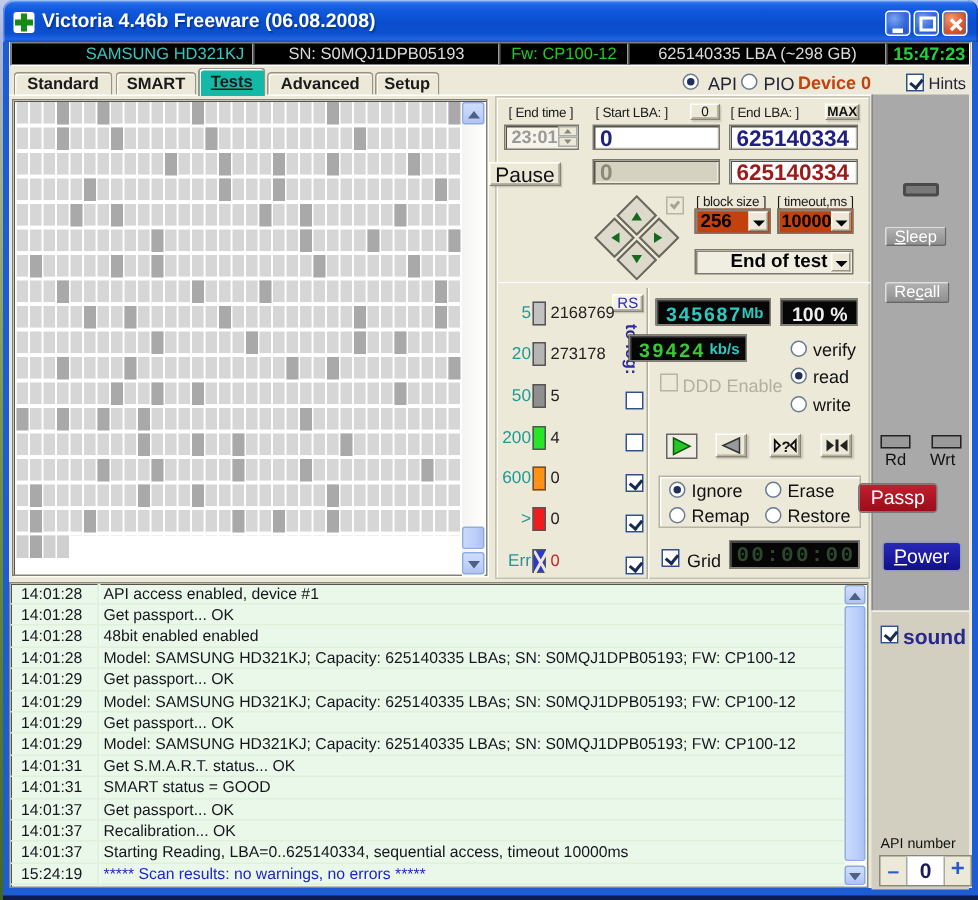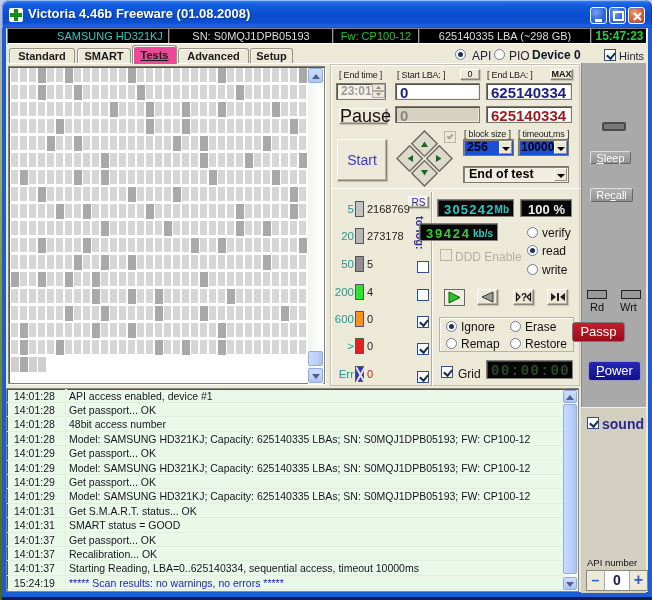--- a/index.html
+++ b/index.html
@@ -30,21 +30,21 @@
 #ibar { position:absolute; left:1px; top:0px; width:640px; height:16px; background:#000;
   border:1px solid #808080; border-bottom-color:#fff; border-right-color:#fff; }
 #ibar .seg { position:absolute; top:0; height:14px; line-height:14px; text-align:center; font-size:11px; }
 #ibar .sep { position:absolute; top:0; width:1px; height:14px; background:#9a9a9a; box-shadow:1px 0 0 #333; }
 
 
 .tab { position:absolute; top:20px; height:16px; background:#ece9d8;
   border:1px solid #9a9383; border-bottom:none; border-radius:3px 3px 0 0;
   box-shadow:inset 1px 1px 0 #fcfbf6;
   font-size:11px; font-weight:bold; color:#1a1a1a; text-align:center; line-height:15px; }
-.tab.on { top:17px; height:19px; background:#ec4899; z-index:3; line-height:18px;text-decoration:underline; }
+.tab.on { top:17px; height:19px; background:#14b8a6; z-index:3; line-height:18px;text-decoration:underline; }
 #tabline { position:absolute; left:0px; top:35px; width:575px; height:1px; background:#fff; }
 
 .radio { position:absolute; width:11px; height:11px; border-radius:50%; background:#fff;
   border:1px solid #6a7a92; }
 .radio.sel:before { content:""; position:absolute; left:2px; top:2px; width:5px; height:5px;
   border-radius:50%; background:#1d2f5e; }
 .cb { position:absolute; width:12px; height:12px; background:#fff; border:1px solid #30508c; }
 .cb.chk:before { content:""; position:absolute; left:2px; top:2px; width:6px; height:4px;
   border-left:2px solid #172a50; border-bottom:2px solid #172a50; transform:rotate(-50deg); }
 .cb.dis { border-color:#b8b4a4; background:#ece9d8; }
@@ -72,21 +72,21 @@
 .glabel { position:absolute; font-size:9px; font-weight:normal; color:#1a1a1a; white-space:nowrap; letter-spacing:-0.2px; }
 .field { position:absolute; background:#fff; border:1px solid #7b786d;
   box-shadow:inset 1px 1px 0 #55524a, inset -1px -1px 0 #f0eee2;
   font-weight:bold; padding-left:4px; font-size:15px; }
 .btn { position:absolute; background:#ece9d8; border:1px solid #888478;
   border-top-color:#fffef8; border-left-color:#fffef8;
   box-shadow:inset -1px -1px 0 #b8b4a2, 1px 1px 1px rgba(0,0,0,.15);
   text-align:center; color:#111; }
 .lcd { position:absolute; background:#060606; border:1px solid #86827a;
   box-shadow:inset 1px 1px 0 #444; font-weight:bold; }
-.combo { position:absolute; background:#1d4ed8; border:1px solid #7b786d;
+.combo { position:absolute; background:#c2410c; border:1px solid #7b786d;
   box-shadow:inset 1px 1px 0 #8a8578; font-weight:bold; color:#000; }
 .cabtn { position:absolute; right:1px; top:1px; bottom:1px; width:13px; background:#ece9d8;
   border:1px solid #979385; border-top-color:#fffef8; border-left-color:#fffef8; }
 .cabtn:before { content:""; position:absolute; left:2px; top:5px;
   border-left:4px solid transparent; border-right:4px solid transparent; border-top:4px solid #000; }
 
 .blk { position:absolute; width:9px; height:16px; border:1px solid #555; }
 .slabel { position:absolute; font-size:11.5px; color:#1d9a94; text-align:right; width:20px; }
 .scount { position:absolute; font-size:11px; }
 
@@ -102,21 +102,21 @@
 .ll .lt { position:absolute; left:7px; }
 .ll .lm { position:absolute; left:62px; }
 .ll.bl .lm { color:#2222cc; }
 .vtext { writing-mode:vertical-rl; }
 </style></head>
 <body>
 
 <div id="win">
   <div id="tbar">
     <div id="ticon"></div>
-    <div id="ttext">Victoria 4.46b Freeware (01.08.2008)</div>
+    <div id="ttext">Victoria 4.46b Freeware (06.08.2008)</div>
     <div class="wbtn b1">
         <svg width="18" height="18">
           <rect x="4" y="11" width="7" height="3" fill="#fff"></rect>
         </svg>
       </div>
     <div class="wbtn b2">
         <svg width="18" height="18">
           <rect x="4" y="4" width="9" height="8" fill="none" stroke="#fff" stroke-width="2"></rect>
         </svg>
       </div>
@@ -144,21 +144,21 @@
     <div class="tab" style="left:71px;width:54px;">SMART</div>
     <div class="tab on" style="left:126px;width:45px;">Tests</div>
     <div class="tab" style="left:172px;width:71px;">Advanced</div>
     <div class="tab" style="left:244px;width:43px;">Setup</div>
     <div id="tabline"></div>
 
     <div class="radio sel" style="left:449px;top:21px;"></div>
     <div class="abs" style="left:466px;top:21px;font-size:12px;color:#23233a;">API</div>
     <div class="radio" style="left:488px;top:21px;"></div>
     <div class="abs" style="left:503px;top:21px;font-size:12px;color:#23233a;">PIO</div>
-    <div class="abs" style="left:526px;top:20px;font-size:12px;font-weight:bold;color:#0f172a;">Device 0</div>
+    <div class="abs" style="left:526px;top:20px;font-size:12px;font-weight:bold;color:#c2410c;">Device 0</div>
     <div class="cb chk" style="left:598px;top:21px;"></div>
     <div class="abs" style="left:613px;top:22px;font-size:11px;color:#23233a;">Hints</div>
 
     <div id="gridp">
       <div id="cells"></div>
       <div id="darkcells" style="position:absolute;left:2px;top:1px;">
           <i style="left:27px;top:0px"></i>
           <i style="left:54px;top:0px"></i>
           <i style="left:117px;top:0px"></i>
           <i style="left:207px;top:0px"></i>
@@ -271,25 +271,24 @@
         </svg>
       </div>
     <div class="abs" style="left:366px;top:63px;width:13px;height:7px;background:#ece9d8;border:1px solid #aaa;">
         <svg width="11" height="5" style="position:absolute;left:0;top:0">
           <path d="M5.5 4 L8 1 L3 1 Z" fill="#8a887c"></path>
         </svg>
       </div>
     <div class="field" style="left:389px;top:55px;width:85px;height:17px;color:#202082;">0</div>
     <div class="field" style="left:480px;top:55px;width:86px;height:17px;color:#202082;">625140334</div>
 
-    <div class="btn" style="left:333px;top:80px;width:48px;height:16px;font-size:18px;line-height:15px;">Pause</div>
+    <div class="btn" style="left:320px;top:80px;width:48px;height:16px;font-size:14px;line-height:15px;">Pause</div>
     <div class="field" style="left:389px;top:78px;width:85px;height:17px;background:#d6d2c2;color:#8c887a;">0</div>
     <div class="field" style="left:480px;top:78px;width:86px;height:17px;color:#9c1a1a;">625140334</div>
 
-    <div class="btn" style="left:331px;top:111px;width:50px;height:42px;font-size:14px;line-height:40px;color:#3a3ac8;">Start</div>
 
     <svg class="abs" style="left:390px;top:102px;" width="57" height="57" viewBox="0 0 57 57">
       <g transform="rotate(45 28.5 28.5)">
         <rect x="9" y="9" width="18" height="18" fill="#dedacb" stroke="#6a675c" stroke-width="1.4"></rect>
         <rect x="30" y="9" width="18" height="18" fill="#dedacb" stroke="#6a675c" stroke-width="1.4"></rect>
         <rect x="9" y="30" width="18" height="18" fill="#dedacb" stroke="#6a675c" stroke-width="1.4"></rect>
         <rect x="30" y="30" width="18" height="18" fill="#dedacb" stroke="#6a675c" stroke-width="1.4"></rect>
       </g>
       <path d="M28.5 11.5 L32 17 L25 17 Z" fill="#156a20"></path>
       <path d="M28.5 45.5 L32 40 L25 40 Z" fill="#156a20"></path>
@@ -297,21 +296,21 @@
       <path d="M45.5 28.5 L40 25 L40 32 Z" fill="#156a20"></path>
     </svg>
     <div class="cb dis" style="left:438px;top:103px;">
         <span style="position:absolute;left:2px;top:2px;width:6px;height:4px;border-left:2px solid #a8a494;border-bottom:2px solid #a8a494;transform:rotate(-50deg);"></span>
       </div>
 
     <div class="glabel" style="left:458px;top:101px;">[ block size ]</div>
     <div class="glabel" style="left:512px;top:101px;">[ timeout,ms ]</div>
     <div class="combo" style="left:457px;top:111px;width:51px;height:17px;font-size:12.5px;padding-left:3px;">256<span class="cabtn"></span></div>
     <div class="combo" style="left:512px;top:111px;width:51px;height:17px;font-size:12px;padding-left:2px;">10000<span class="cabtn"></span></div>
-    <div class="combo" style="left:457px;top:138px;width:106px;height:17px;font-size:12.5px;padding-left:5px;background:#f0eee0;line-height:15px;">End of test<span class="cabtn"></span></div>
+    <div class="combo" style="left:457px;top:138px;width:106px;height:17px;font-size:12.5px;padding-left:23px;background:#f0eee0;line-height:15px;">End of test<span class="cabtn"></span></div>
 
     <div class="abs" style="left:326px;top:160px;width:248px;height:1px;background:#c0bcac;border-bottom:1px solid #fff;"></div>
 
     <div class="btn" style="left:402px;top:168px;width:21px;height:12px;font-size:10px;line-height:11px;color:#2a2ab0;background:#f4f2e8;">RS</div>
     <div class="vtext abs" style="left:408px;top:188px;font-size:11px;font-weight:bold;color:#2a2a9a;">to log:</div>
 
     <div class="abs" style="left:425px;top:164px;width:2px;height:194px;border-left:1px solid #b0ac9c;border-right:1px solid #fbfaf2;"></div>
     <div class="slabel" style="left:328px;top:175px;">5</div>
       <div class="blk" style="left:349px;top:173px;background:#c2c2c2;"></div>
       <div class="scount" style="left:361px;top:175px;color:#222;">2168769</div>
@@ -337,21 +336,21 @@
       <div class="slabel" style="left:328px;top:340px;">Err</div>
       <div class="blk" style="left:349px;top:338px;background:#2b38cf;">
         <svg width="9" height="16" style="position:absolute;left:0;top:0">
           <path d="M0 0 L9 16 M9 0 L0 16" stroke="#efe7d0" stroke-width="2"></path>
         </svg>
       </div>
       <div class="scount" style="left:361px;top:340px;color:#c22;">0</div>
       <div class="cb chk" style="left:411px;top:343px;"></div>
 
     <div class="lcd" style="left:431px;top:171px;width:77px;height:18px;">
-      <span style="position:absolute;left:6px;top:2px;font-size:13px;color:#2fc8c0;letter-spacing:1.2px;">305242</span>
+      <span style="position:absolute;left:6px;top:2px;font-size:13px;color:#2fc8c0;letter-spacing:1.2px;">345687</span>
       <span style="position:absolute;right:4px;top:4px;font-size:10px;color:#2fc8c0;">Mb</span>
       </div>
     <div class="lcd" style="left:514px;top:171px;width:52px;height:18px;">
       <span style="position:absolute;left:7px;top:2px;font-size:13px;color:#eee;">100</span>
       <span style="position:absolute;right:6px;top:2px;font-size:13px;color:#eee;">%</span>
       </div>
     <div class="lcd" style="left:413px;top:195px;width:79px;height:18px;">
       <span style="position:absolute;left:6px;top:2px;font-size:13px;color:#35cc35;letter-spacing:1.7px;">39424</span>
       <span style="position:absolute;right:4px;top:4px;font-size:10px;color:#2fc8c0;">kb/s</span>
       </div>
@@ -424,21 +423,21 @@
           <div class="ll">
             <span class="lt">14:01:28</span>
             <span class="lm">API access enabled, device #1</span>
           </div>
           <div class="ll">
             <span class="lt">14:01:28</span>
             <span class="lm">Get passport... OK</span>
           </div>
           <div class="ll">
             <span class="lt">14:01:28</span>
-            <span class="lm">48bit access number</span>
+            <span class="lm">48bit enabled enabled</span>
           </div>
           <div class="ll">
             <span class="lt">14:01:28</span>
             <span class="lm">Model: SAMSUNG HD321KJ; Capacity: 625140335 LBAs; SN: S0MQJ1DPB05193; FW: CP100-12</span>
           </div>
           <div class="ll">
             <span class="lt">14:01:29</span>
             <span class="lm">Get passport... OK</span>
           </div>
           <div class="ll">

